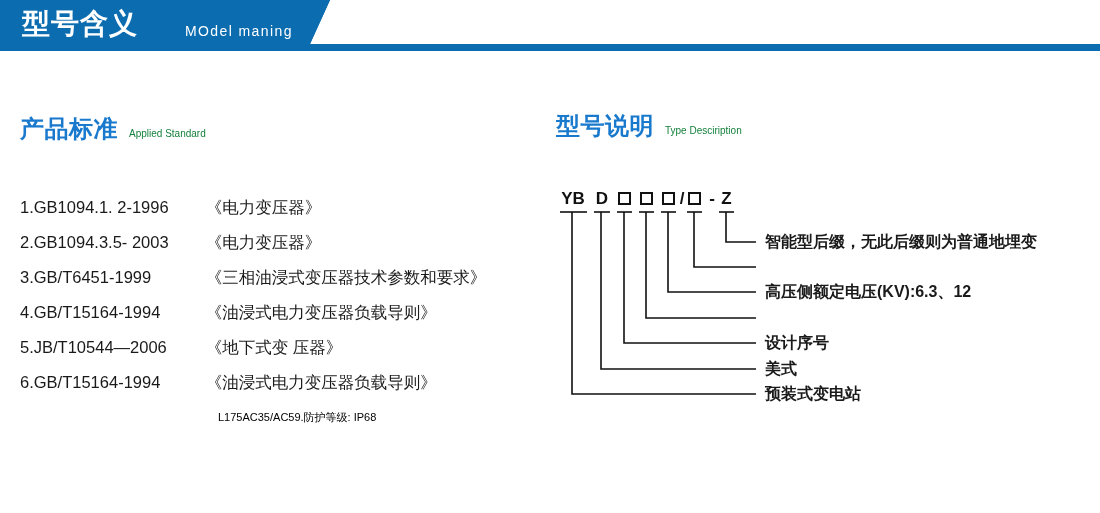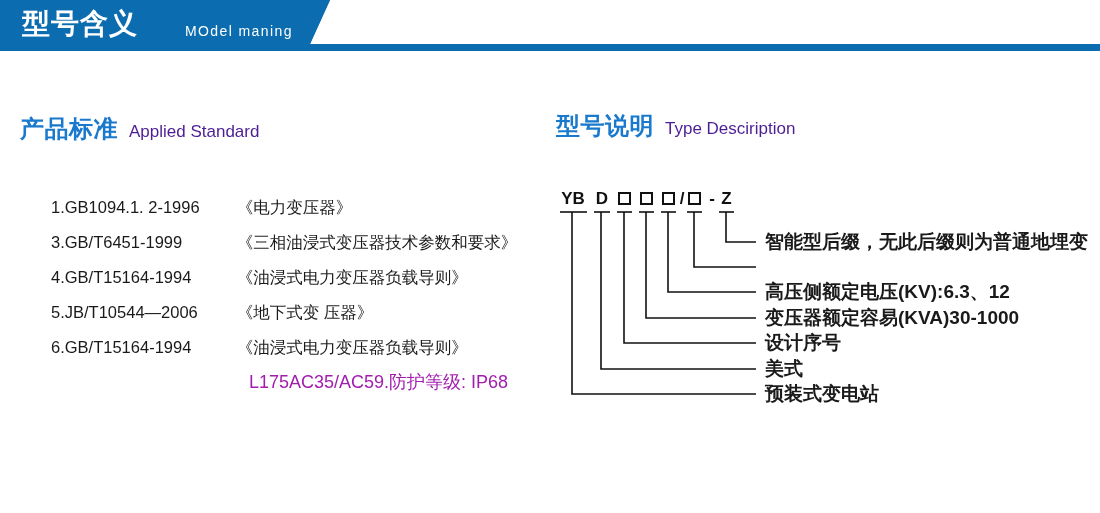--- a/index.html
+++ b/index.html
@@ -56,50 +56,49 @@
   }
   .sec-head .cn {
     color: #1879CD;
     font-size: 24px;
     font-weight: bold;
     letter-spacing: 0.5px;
     vertical-align: baseline;
     text-align: center;
   }
   .sec-head .en {
-    color: #4c1d95;
-    font-size: 17px;
+    color: #15803d;
+    font-size: 10px;
     font-weight: normal;
     margin-left: 11px;
     vertical-align: baseline;
     text-align: right;
   }
   #sec-head-standard { left: 20px; top: 113px; }
   #sec-head-type     { left: 556px; top: 110px; }
 
   
   #standard-list {
     position: absolute;
     left: 20px;
     top: 190px;
     width: 520px;
-    margin-left: 31px;
   }
   .std-row {
     font-size: 16.5px;
     color: #1a1a1a;
     line-height: 35px;
     white-space: nowrap;
   }
   .std-row .num  { display: inline-block; }
   .std-row .code { display: inline-block; min-width: 172px; }
   .std-row .name { display: inline-block; }
   .std-cont {
-    font-size: 18px;
-    color: #a21caf;
+    font-size: 11px;
+    color: #000000;
     line-height: 35px;
     white-space: nowrap;
     padding-left: 198px;
   }
 
   
   #type-diagram {
     position: absolute;
     left: 560px;
     top: 188px;
@@ -130,21 +129,21 @@
     border: 2px solid #111;
     box-sizing: border-box;
   }
   #leaders {
     position: absolute;
     left: 0;
     top: 0;
   }
   .lbl {
     position: absolute;
-    font-size: 19px;
+    font-size: 16px;
     font-weight: bold;
     color: #1a1a1a;
     white-space: nowrap;
     line-height: 18px;
   }
 </style>
 </head>
 <body>
 
 <div id="banner">
@@ -160,20 +159,21 @@
 <div class="sec-head" id="sec-head-standard">
   <span class="cn">产品标准</span><span class="en">Applied Standard</span>
 </div>
 
 <div class="sec-head" id="sec-head-type">
   <span class="cn">型号说明</span><span class="en">Type Desciription</span>
 </div>
 
 <div id="standard-list">
     <div class="std-row"><span class="num">1.</span><span class="code"> GB1094.1. 2-1996</span><span class="name">《电力变压器》</span></div>
+    <div class="std-row"><span class="num">2.</span><span class="code"> GB1094.3.5- 2003</span><span class="name">《电力变压器》</span></div>
     <div class="std-row"><span class="num">3.</span><span class="code"> GB/T6451-1999</span><span class="name">《三相油浸式变压器技术参数和要求》</span></div>
     <div class="std-row"><span class="num">4.</span><span class="code"> GB/T15164-1994</span><span class="name">《油浸式电力变压器负载导则》</span></div>
     <div class="std-row"><span class="num">5.</span><span class="code"> JB/T10544—2006</span><span class="name">《地下式变 压器》</span></div>
     <div class="std-row"><span class="num">6.</span><span class="code"> GB/T15164-1994</span><span class="name">《油浸式电力变压器负载导则》</span></div>
     <div class="std-cont">L175AC35/AC59.防护等级: IP68</div>
   </div>
 
 <div id="type-diagram">
   <div id="code-line">
       <div class="code-tok" style="left: 0px; width: 26px;">YB</div>
@@ -197,17 +197,16 @@
       <path d="M166,24 L166,54 L196,54" fill="none" stroke="#111" stroke-width="1.6"></path>
       <path d="M134,24 L134,79 L196,79" fill="none" stroke="#111" stroke-width="1.6"></path>
       <path d="M108,24 L108,104 L196,104" fill="none" stroke="#111" stroke-width="1.6"></path>
       <path d="M86,24 L86,130 L196,130" fill="none" stroke="#111" stroke-width="1.6"></path>
       <path d="M64,24 L64,155 L196,155" fill="none" stroke="#111" stroke-width="1.6"></path>
       <path d="M41,24 L41,181 L196,181" fill="none" stroke="#111" stroke-width="1.6"></path>
       <path d="M12,24 L12,206 L196,206" fill="none" stroke="#111" stroke-width="1.6"></path>
     </svg>
 <div class="lbl" style="left: 205px; top: 45px;">智能型后缀，无此后缀则为普通地埋变</div>
     <div class="lbl" style="left: 205px; top: 95px;">高压侧额定电压(KV):6.3、12</div>
-    <div class="lbl" style="left: 205px; top: 121px;">变压器额定容易(KVA)30-1000</div>
     <div class="lbl" style="left: 205px; top: 146px;">设计序号</div>
     <div class="lbl" style="left: 205px; top: 172px;">美式</div>
     <div class="lbl" style="left: 205px; top: 197px;">预装式变电站</div>
   </div>
 
 </body></html>

